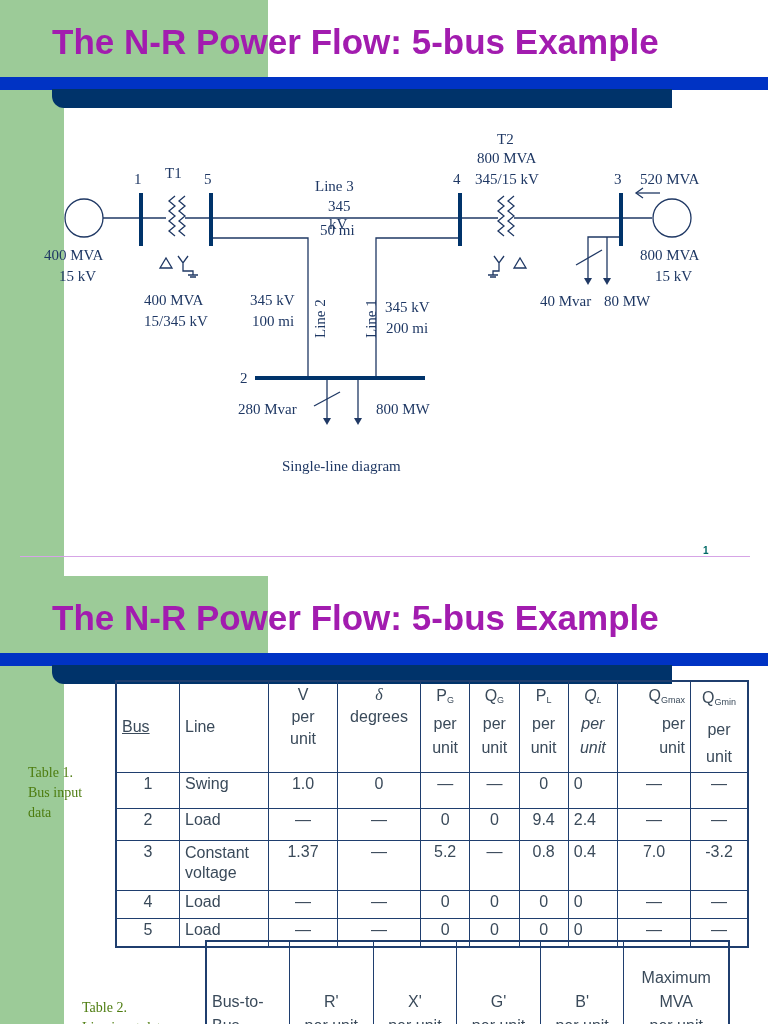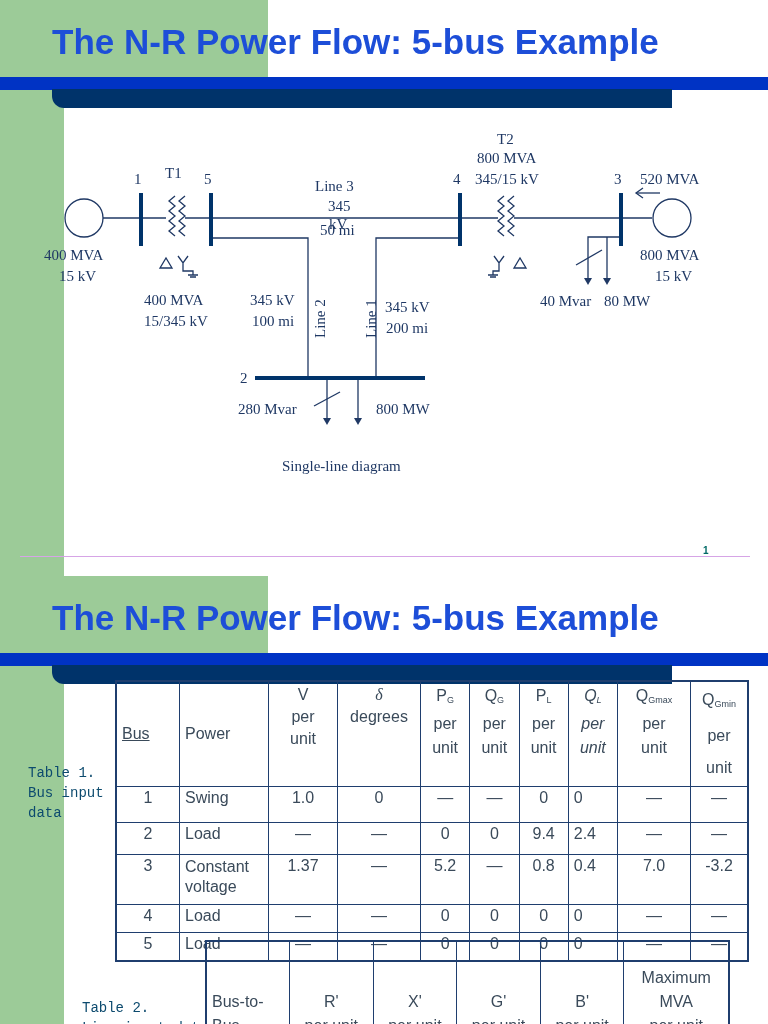--- a/index.html
+++ b/index.html
@@ -2,35 +2,35 @@
 <html><head>
 <meta charset="utf-8">
 <style>
   html, body { margin:0; padding:0; background:#fff; }
   body { width:768px; height:1024px; position:relative; overflow:hidden; font-family:"Liberation Sans", sans-serif; }
   .slide { position:absolute; left:0; width:768px; overflow:hidden; background:#fff; }
   .slide1 { top:0; height:576px; }
   .slide2 { top:576px; height:448px; }
   .green-top { position:absolute; left:0; top:0; width:268px; height:78px; background:#9ccb98; }
   .green-side { position:absolute; left:0; top:78px; width:64px; background:#9ccb98; }
-  .title { position:absolute; left:52px; top:22px; font-size:35px; font-weight:bold; color:#1d4ed8; white-space:nowrap; letter-spacing:0; }
+  .title { position:absolute; left:52px; top:22px; font-size:35px; font-weight:bold; color:#a21caf; white-space:nowrap; letter-spacing:0; }
   .blue-bar { position:absolute; left:0; top:77px; width:768px; height:13px; background:#0033c4; }
   .navy-bar { position:absolute; left:52px; top:89px; width:620px; height:19px; background:#00336a; border-radius:0 0 0 12px; }
   .footer-line { position:absolute; left:20px; top:556px; width:730px; height:1px; background:#d6a4e6; }
   .page-num { position:absolute; left:703px; top:545px; font-size:10px; font-weight:bold; color:#006a66; }
   svg text { font-family:"Liberation Serif", serif; fill:#1f3864; }
   .sld-caption { font-size:15px; }
   table.t1, table.t2 { position:absolute; border-collapse:collapse; font-family:"Liberation Sans", sans-serif; color:#3a4a5a; font-size:16px; }
   table.t1 td, table.t2 td { border:1px solid #1f3e6e; padding:2px 5px; vertical-align:top; }
   table.t1 { left:115px; top:104px; width:634px; border:2px solid #1f3e6e; }
   table.t1 td.c { text-align:center; }
   table.t2 { left:205px; top:364px; width:525px; border:2px solid #1f3e6e; }
   table.t2 td { text-align:center; vertical-align:bottom; }
   sub { font-size:9px; vertical-align:-2px; }
-  .side-cap { position:absolute; font-family:Liberation Mono, monospace; font-size:14px; color:#0c4a6e; line-height:20px; }
+  .side-cap { position:absolute; font-family:Liberation Serif, serif; font-size:14px; color:#4d7c0f; line-height:20px; }
 </style>
 </head>
 <body>
 
 <div class="slide slide1">
   <div class="green-top"></div>
   <div class="green-side" style="height:498px;"></div>
   <div class="title">The N-R Power Flow: 5-bus Example</div>
   <div class="blue-bar"></div>
   <div class="navy-bar"></div>
@@ -141,29 +141,29 @@
   <div class="side-cap" style="left:28px;top:187px;">
     <div>Table 1.</div>
     <div>Bus input</div>
     <div>data</div>
   </div>
 
   <table class="t1">
     <tbody>
         <tr style="height:76px;">
       <td style="width:52px;vertical-align:middle;text-decoration:underline;">Bus</td>
-      <td style="width:78px;vertical-align:middle;">Power</td>
+      <td style="width:78px;vertical-align:middle;">Line</td>
       <td class="c" style="width:58px;line-height:22px;"><span>V</span><br><span>per</span><br><span>unit</span></td>
       <td class="c" style="width:72px;line-height:22px;"><i style="font-family:'Liberation Serif',serif;">δ</i><br><span>degrees</span></td>
       <td class="c" style="line-height:24px;text-align:center;"><span>P</span><sub>G</sub><br><span>per</span><br><span>unit</span></td>
       <td class="c" style="line-height:24px;"><span>Q</span><sub>G</sub><br><span>per</span><br><span>unit</span></td>
       <td class="c" style="line-height:24px;"><span>P</span><sub>L</sub><br><span>per</span><br><span>unit</span></td>
       <td class="c" style="line-height:24px;font-style:italic;"><span>Q</span><sub>L</sub><br><span>per</span><br><span>unit</span></td>
-      <td class="c" style="width:62px;line-height:24px;"><span>Q</span><sub>Gmax</sub><br><span>per</span><br><span>unit</span></td>
-      <td class="c" style="width:46px;line-height:32px;"><span>Q</span><sub>Gmin</sub><br><span>per</span><br><span>unit</span></td>
+      <td class="c" style="width:62px;line-height:24px;text-align:right;"><span>Q</span><sub>Gmax</sub><br><span>per</span><br><span>unit</span></td>
+      <td class="c" style="width:46px;line-height:27px;"><span>Q</span><sub>Gmin</sub><br><span>per</span><br><span>unit</span></td>
     </tr>
     <tr style="height:36px;">
       <td class="c">1</td>
       <td>Swing</td>
       <td class="c">1.0</td>
       <td class="c">0</td>
       <td class="c">—</td>
       <td class="c">—</td>
       <td class="c">0</td>
       <td>0</td>

